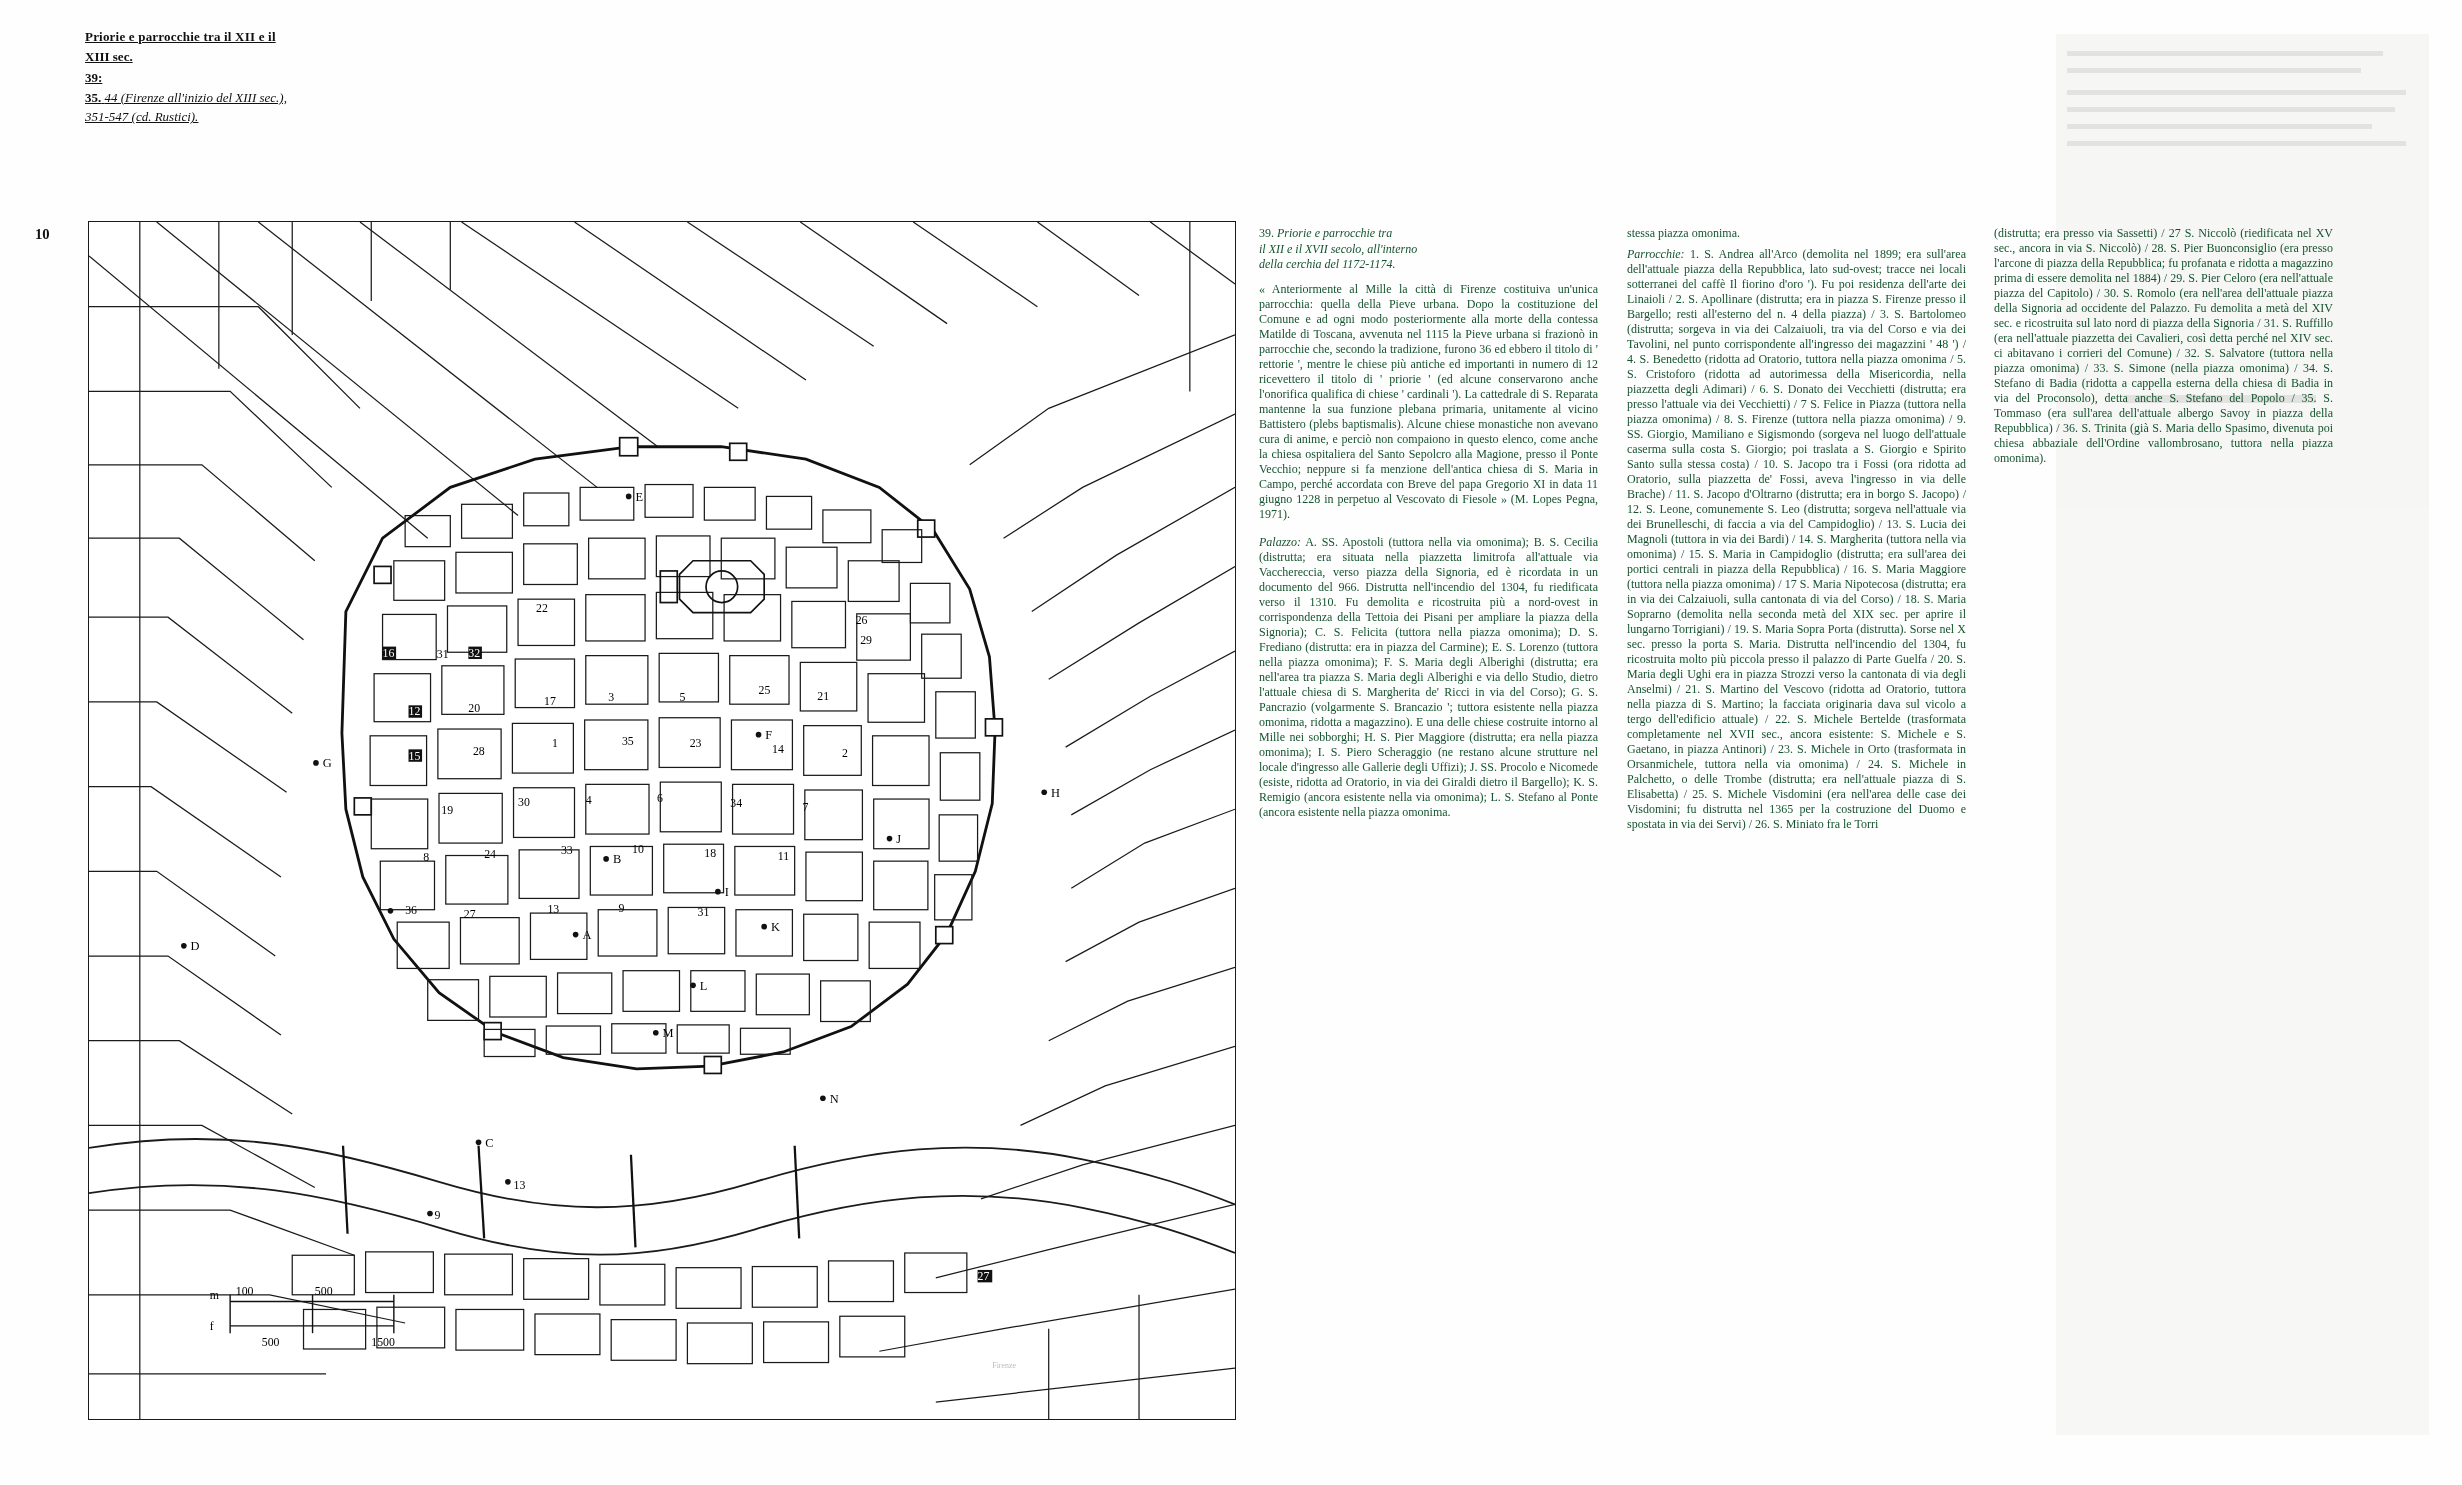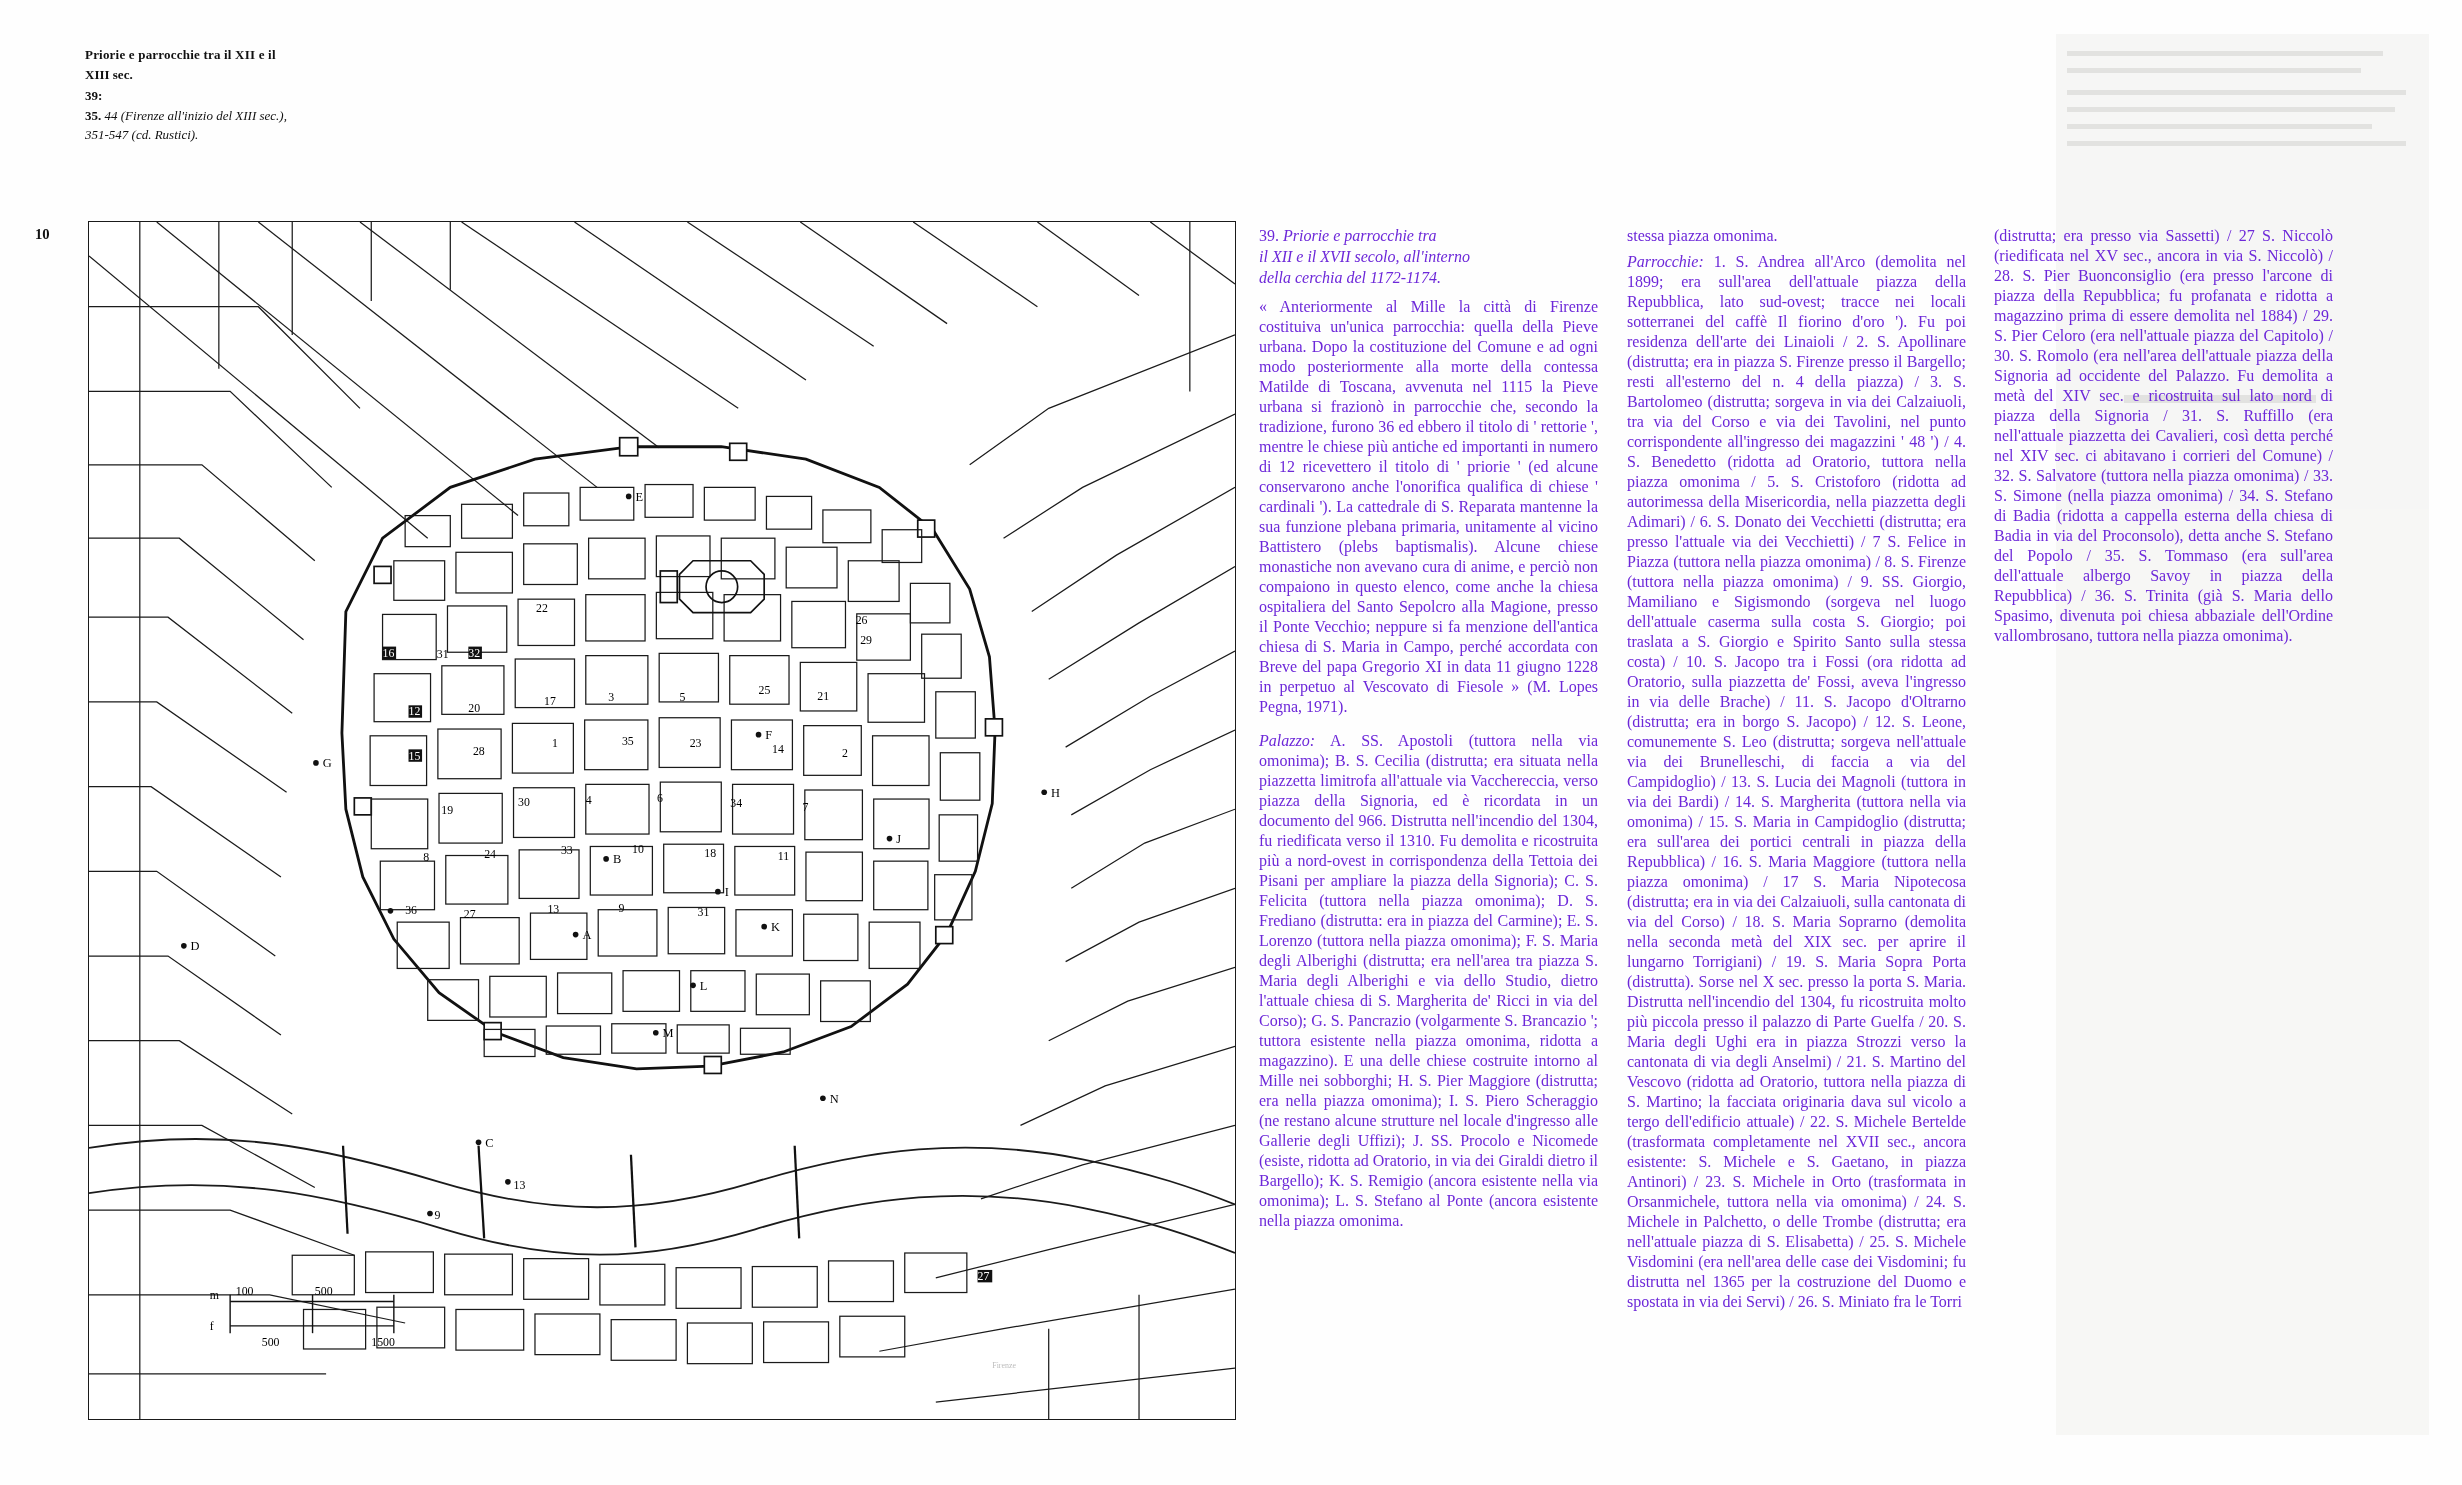--- a/index.html
+++ b/index.html
@@ -36,24 +36,25 @@
   .ghost-line {
     position: absolute;
     background: #d9d9d6;
     height: 5.1px;
   }
 
   
   .header {
     position: absolute;
     left: 85px;
-    top: 46px;
+    top: 28px;
     width: 395px;
     font-size: 13px;
     line-height: 1.42;
+    text-decoration: underline;
   }
   .header .hd-title {
     font-weight: bold;
     letter-spacing: 0.2px;
   }
   .header .hd-sub {
     font-weight: bold;
     margin-top: 1.1px;
   }
   .header .hd-num {
@@ -91,26 +92,26 @@
     border: 1.1px solid #1a1a1a;
     background: #ffffff;
     overflow: hidden;
   }
   .map-svg { display: block; width: 100%; height: 100%; }
 
   
   .col {
     position: absolute;
     top: 226px;
-    font-size: 16px;
+    font-size: 12px;
     line-height: 1.25;
     text-align: justify;
     -webkit-hyphens: auto;
     hyphens: auto;
-    color: #6d28d9;
+    color: #14532d;
   }
   .col-1 { left: 1259px; width: 339px; }
   .col-2 { left: 1627px; width: 339px; }
   .col-3 { left: 1994px; width: 339px; }
 
   .col p { margin: 0 0 0 0; }
   .col .para { text-indent: 0; margin-bottom: 5.6px; }
   .col .it { font-style: italic; }
 
   .col-title {

